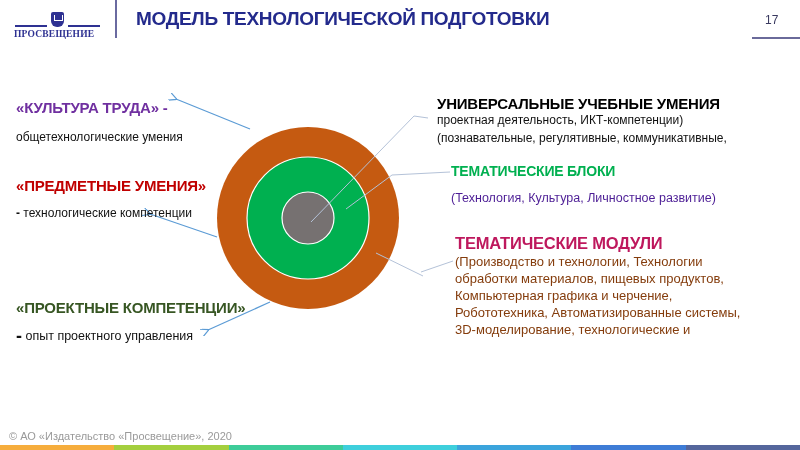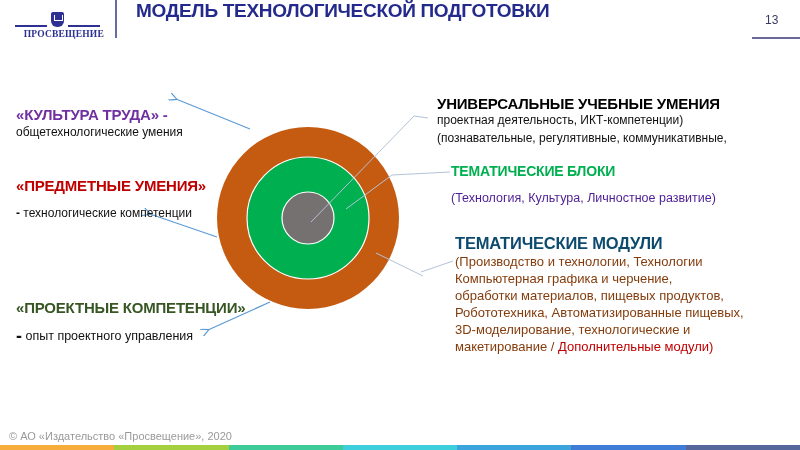--- a/index.html
+++ b/index.html
@@ -16,27 +16,27 @@
     .logo-line.r { left: 54px; width: 32px; }
     .logo-shield {
       position: absolute; left: 37px; top: 4px; width: 13px; height: 15px;
       background: #2e3192; border-radius: 2px 2px 6px 6px;
     }
     .logo-shield::after {
       content: ""; position: absolute; left: 3px; top: 3px; width: 7px; height: 5px;
       border: 1px solid #fff; border-top: none;
     }
     .logo-text {
-      position: absolute; left: 0; top: 21px; width: 90px; text-align: right;
+      position: absolute; left: 0; top: 21px; width: 90px; text-align: left;
       font-family: "Liberation Serif", "DejaVu Serif", serif; font-weight: bold;
       font-size: 9.5px; color: #2e3192; letter-spacing: 0.2px;
     }
     .divider { left: 115px; top: 0; width: 2px; height: 38px; background: #6a6aa0; }
     .title {
-      left: 136px; top: 0; font-size: 19px; font-weight: bold; color: #232a8c;
+      left: 136px; top: 8px; font-size: 19px; font-weight: bold; color: #232a8c;
       white-space: nowrap; letter-spacing: -0.3px;
     }
     .page-num { left: 765px; top: 13px; font-size: 12px; color: #3a3a60; }
     .page-line { left: 752px; top: 37px; width: 48px; height: 2px; background: #6a6a9a; }
 
     
     .lbl-head { font-weight: bold; font-size: 15px; white-space: nowrap; letter-spacing: -0.2px; }
     .lbl-sub { font-size: 12px; color: #111; white-space: nowrap; }
     .lbl-sub.big { font-size: 12.5px; }
     .dash-big { font-size: 18px; font-weight: bold; vertical-align: -2px; }
@@ -56,21 +56,21 @@
 <body>
 
 <div class="abs logo">
   <div class="logo-line l"></div>
   <div class="logo-shield"></div>
   <div class="logo-line r"></div>
   <div class="logo-text">ПРОСВЕЩЕНИЕ</div>
 </div>
 <div class="abs divider"></div>
 <div class="abs title">МОДЕЛЬ ТЕХНОЛОГИЧЕСКОЙ ПОДГОТОВКИ</div>
-<div class="abs page-num">13</div>
+<div class="abs page-num">17</div>
 <div class="abs page-line"></div>
 
 <svg class="abs" style="left:0;top:0" width="800" height="450">
   <defs>
     <marker id="ah" markerWidth="8" markerHeight="8" refX="1" refY="4" orient="auto-start-reverse" markerUnits="userSpaceOnUse">
       <path d="M8,0 L0,4 L8,8" fill="none" stroke="#5b9bd5" stroke-width="1.2"></path>
     </marker>
   </defs>
   <circle cx="308" cy="218" r="91" fill="#c55a11"></circle>
   <circle cx="308" cy="218" r="61" fill="#00b050" stroke="#ffffff" stroke-width="1.2"></circle>
@@ -79,23 +79,23 @@
   <line x1="250" y1="129" x2="176" y2="99" stroke="#5b9bd5" stroke-width="1.2" marker-end="url(#ah)"></line>
   <line x1="217" y1="237" x2="150" y2="214" stroke="#5b9bd5" stroke-width="1.2" marker-end="url(#ah)"></line>
   <line x1="270" y1="302" x2="208" y2="330" stroke="#5b9bd5" stroke-width="1.2" marker-end="url(#ah)"></line>
 
   <polyline points="311,222 414,116 428,118" fill="none" stroke="#b4c2d8" stroke-width="1"></polyline>
   <polyline points="346,209 392,175 450,172" fill="none" stroke="#b4c2d8" stroke-width="1"></polyline>
   <polyline points="376,253 423,276" fill="none" stroke="#b4c2d8" stroke-width="1"></polyline>
   <polyline points="421,272 453,261" fill="none" stroke="#b4c2d8" stroke-width="1"></polyline>
 </svg>
 
-<div class="abs" style="left:16px;top:106px">
+<div class="abs" style="left:16px;top:99px">
   <div class="lbl-head" style="color:#7030a0">«КУЛЬТУРА ТРУДА» -</div>
-  <div class="lbl-sub" style="margin-top:2px">общетехнологические умения</div>
+  <div class="lbl-sub" style="margin-top:14px">общетехнологические умения</div>
 </div>
 
 <div class="abs" style="left:16px;top:177px">
   <div class="lbl-head" style="color:#c00000">«ПРЕДМЕТНЫЕ УМЕНИЯ»</div>
   <div class="lbl-sub" style="margin-top:12px">
     <b>-</b>
     <span>технологические компетенции</span>
   </div>
 </div>
 
@@ -112,27 +112,26 @@
   <div class="r-sub" style="color:#111">проектная деятельность, ИКТ-компетенции)</div>
   <div class="r-sub" style="color:#111;margin-top:2px">(познавательные, регулятивные, коммуникативные,</div>
 </div>
 
 <div class="abs" style="left:451px;top:163px">
   <div class="r-head" style="color:#00b050;font-size:14px">ТЕМАТИЧЕСКИЕ БЛОКИ</div>
   <div class="r-sub" style="color:#4c1d95;font-size:12.5px;margin-top:11px">(Технология, Культура, Личностное развитие)</div>
 </div>
 
 <div class="abs" style="left:455px;top:234px">
-  <div class="r-head" style="color:#0c4a6e;font-size:16.5px">ТЕМАТИЧЕСКИЕ МОДУЛИ</div>
+  <div class="r-head" style="color:#be185d;font-size:16.5px">ТЕМАТИЧЕСКИЕ МОДУЛИ</div>
   <div class="r-sub-brown">(Производство и технологии, Технологии</div>
+  <div class="r-sub-brown">обработки материалов, пищевых продуктов,</div>
   <div class="r-sub-brown">Компьютерная графика и черчение,</div>
-  <div class="r-sub-brown">обработки материалов, пищевых продуктов,</div>
-  <div class="r-sub-brown">Робототехника, Автоматизированные пищевых,</div>
+  <div class="r-sub-brown">Робототехника, Автоматизированные системы,</div>
   <div class="r-sub-brown">3D-моделирование, технологические и</div>
-  <div class="r-sub-brown"><span>макетирование / </span><span class="extra">Дополнительные модули</span><span class="extra">)</span></div>
 </div>
 
 <div class="abs copyright">© АО «Издательство «Просвещение», 2020</div>
 <div class="abs footer-bar">
   <div style="background:#f6ad3c"></div>
   <div style="background:#a4cf3e"></div>
   <div style="background:#3dcc99"></div>
   <div style="background:#3ecfdc"></div>
   <div style="background:#3ba4dc"></div>
   <div style="background:#3e7cd6"></div>

